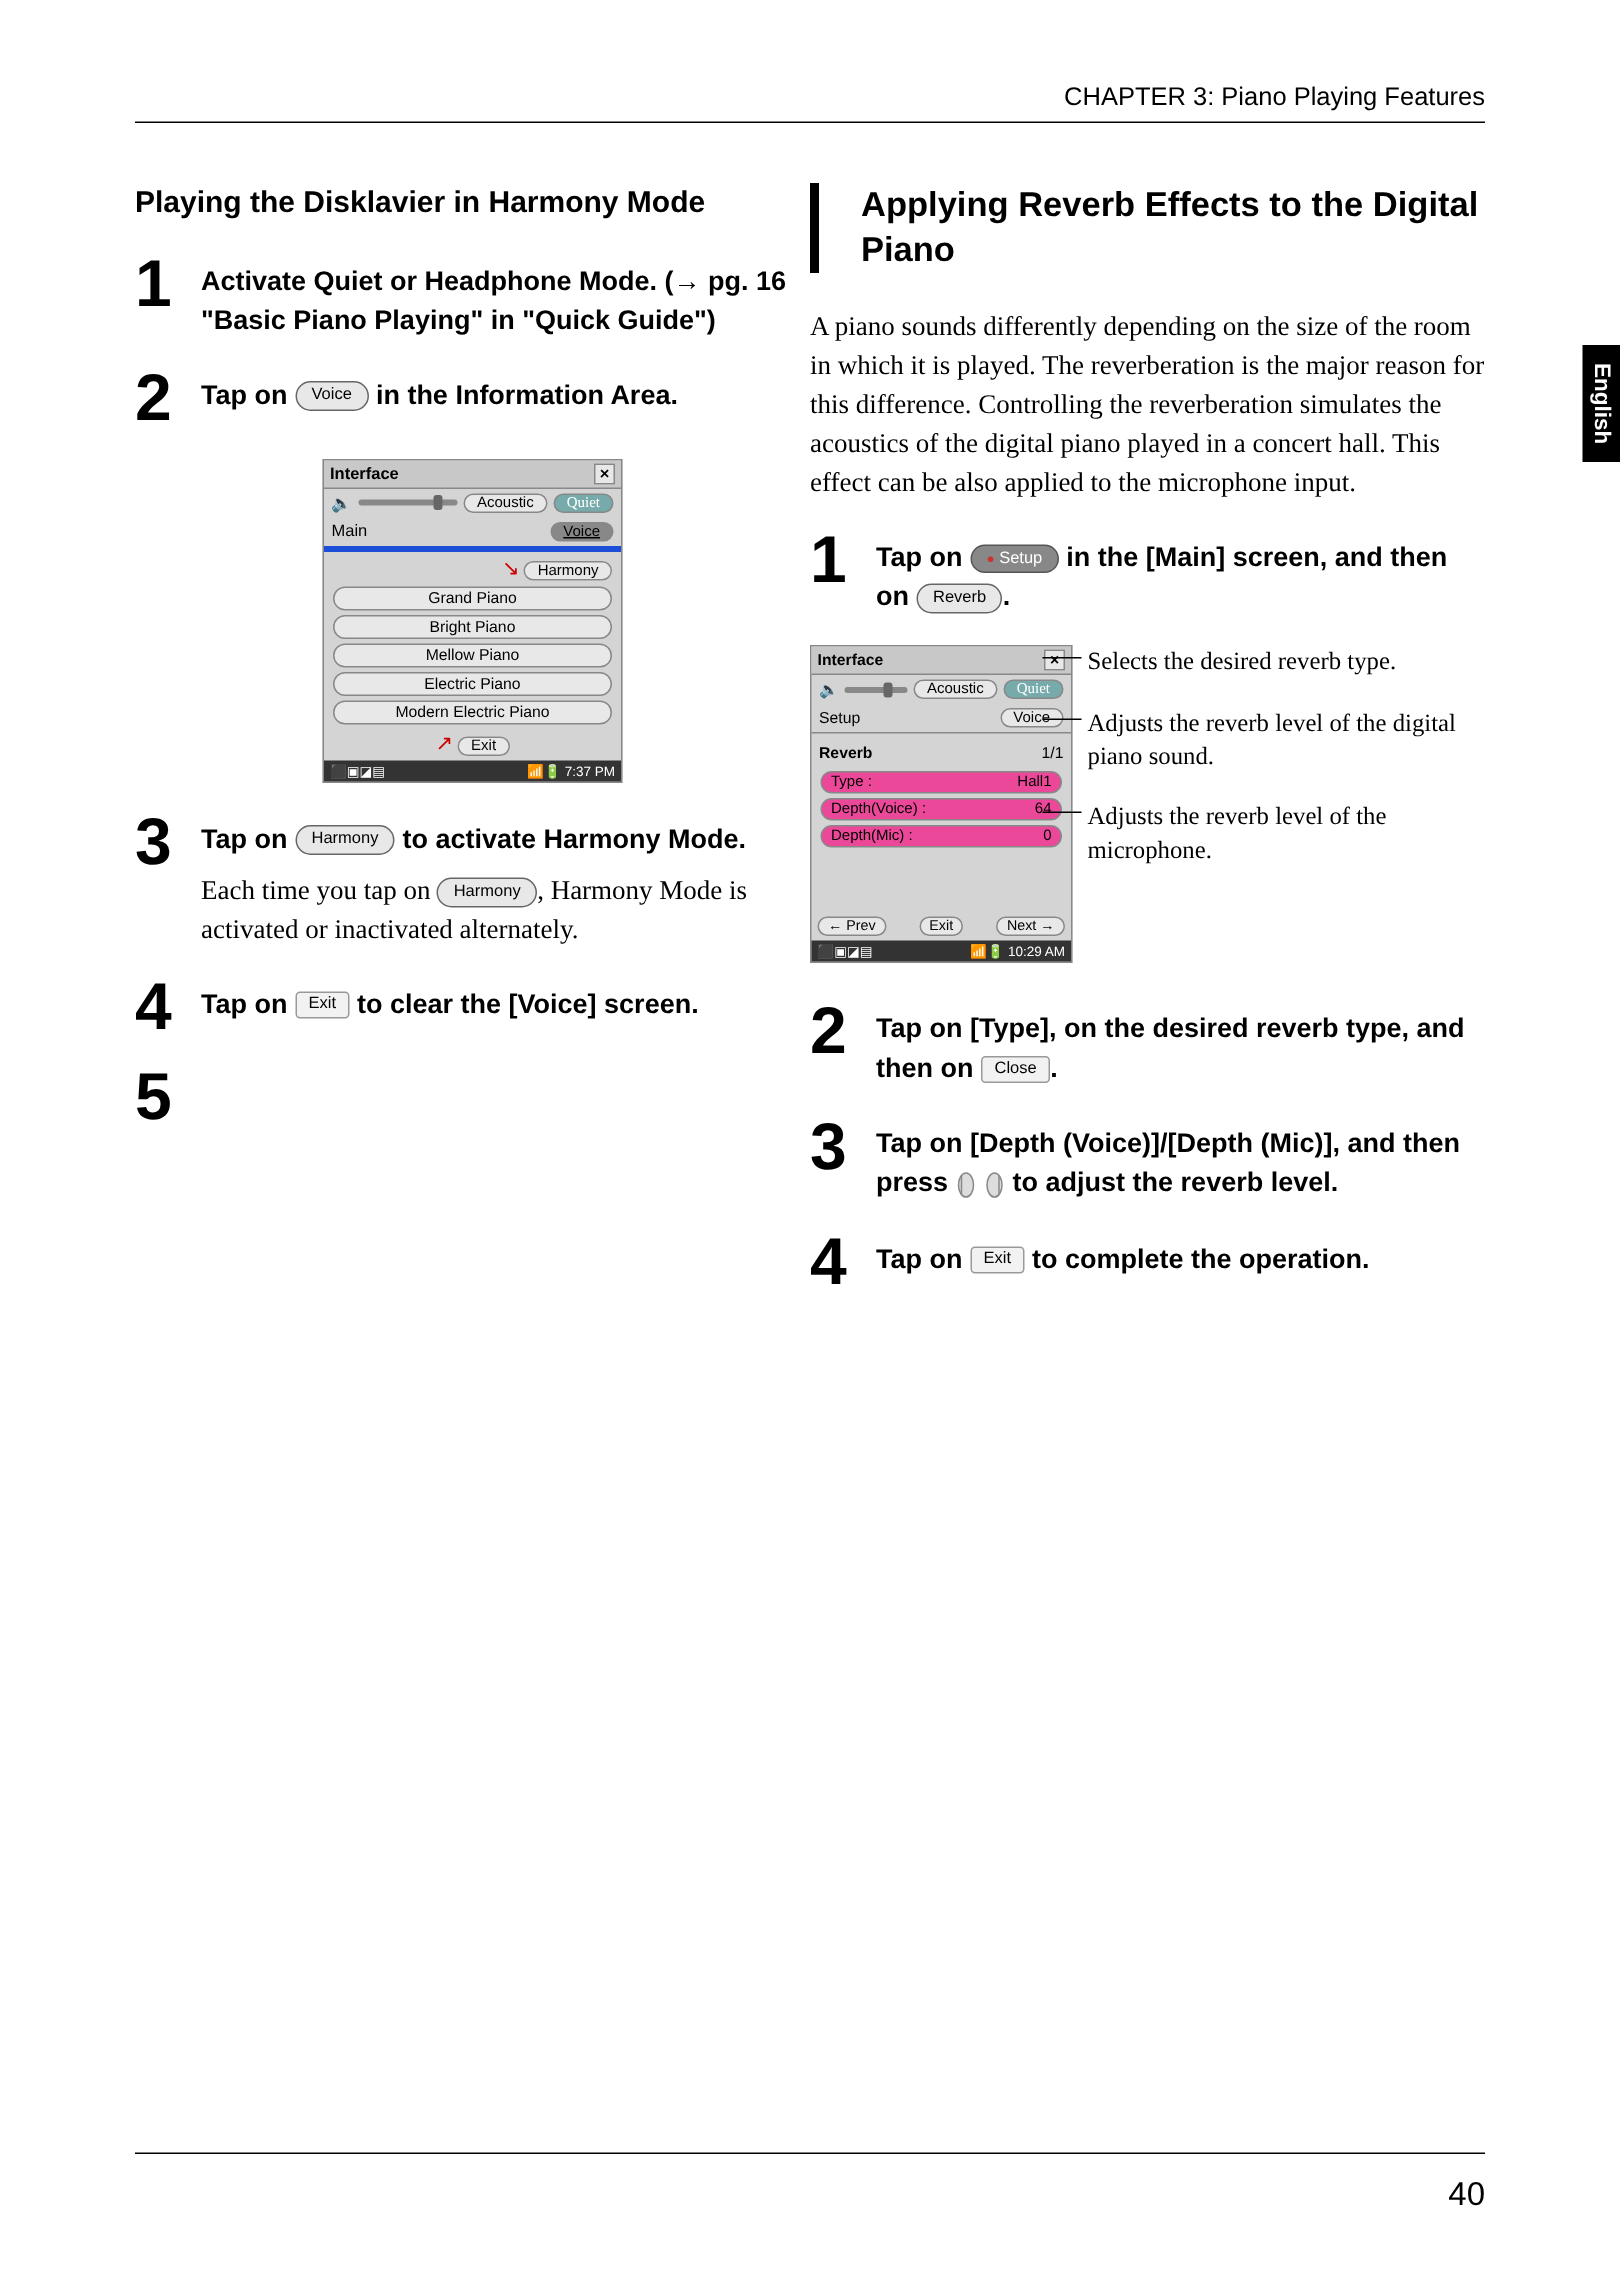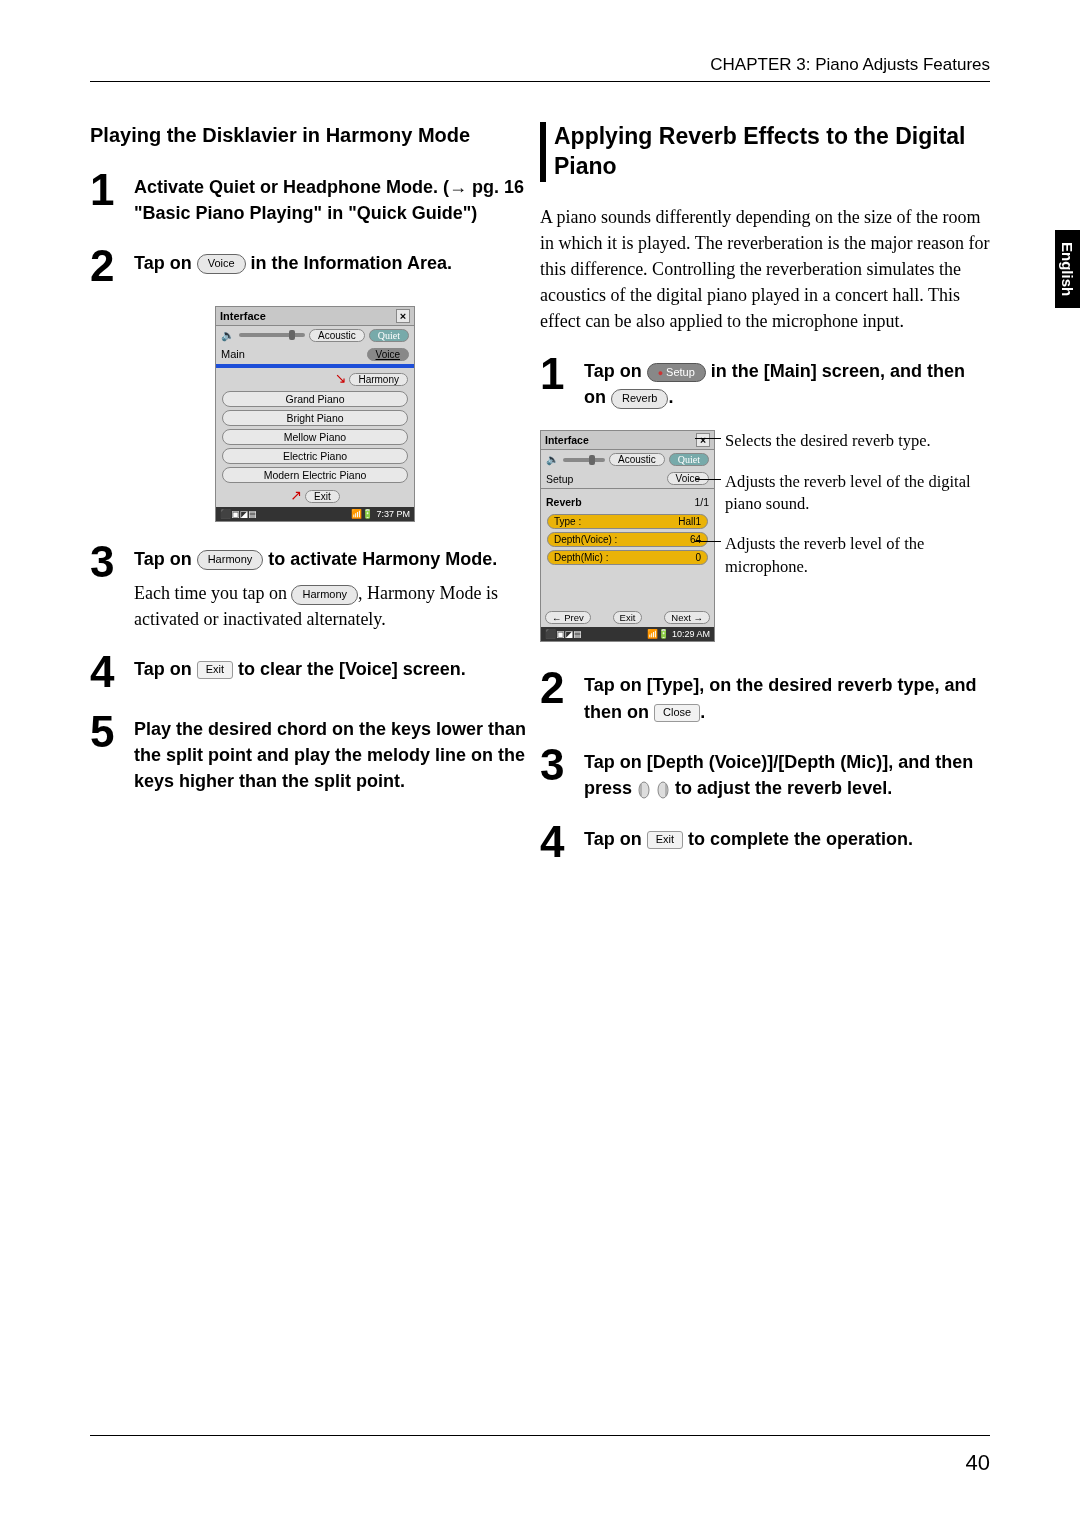--- a/index.html
+++ b/index.html
@@ -30,21 +30,21 @@
   }
   .col { flex: 1; }
   .subheading {
     font-weight: bold;
     font-size: 20px;
     margin-bottom: 22px;
     line-height: 1.3;
   }
   .section-title-wrap {
     border-left: 6px solid #000;
-    padding-left: 8px;
+    padding-left: 28px;
     margin-bottom: 22px;
   }
   .section-title {
     font-weight: bold;
     font-size: 23px;
     line-height: 1.3;
   }
   .step {
     display: flex;
     align-items: flex-start;
@@ -137,21 +137,21 @@
   
   .device2-wrap { display:flex; gap:10px; align-items:flex-start; margin:6px 0 26px 0;}
   .device2 {
     width: 175px;
     border: 1px solid #888;
     background: #d4d4d4;
     font-size: 10.5px;
     font-family: Arial, sans-serif;
     flex-shrink:0;
   }
-  .device2 .param { border:1px solid #888; background:#eab308; border-radius:8px;
+  .device2 .param { border:1px solid #888; background:#ec4899; border-radius:8px;
     margin:3px 6px; padding:1px 6px; font-size:10px; display:flex; justify-content:space-between;}
   .device2 .nav-row { display:flex; justify-content:space-between; padding:3px 4px;}
   .device2 .nav-row .dev-pill { font-size:9.5px; padding:0 6px;}
   .callouts { flex:1; font-family:"Times New Roman", serif; font-size:16.5px; line-height:1.35;}
   .callouts .c { margin-bottom:18px; position:relative;}
   .callouts .c::before{
     content:""; position:absolute; left:-30px; top:8px; width:26px; height:1px; background:#000;
   }
   .side-tab {
     position: absolute;
@@ -176,21 +176,21 @@
   }
   .arrow { font-family:"Times New Roman",serif; }
   .red-arrow { color:#c00; font-size:14px; }
 </style>
 </head>
 <body>
 
 <div class="side-tab">English</div>
 
 <div class="page">
-  <div class="header-line">CHAPTER 3: Piano Adjusts Features</div>
+  <div class="header-line">CHAPTER 3: Piano Playing Features</div>
 
   <div class="columns">
 
     <div class="col">
       <div class="subheading">Playing the Disklavier in Harmony Mode</div>
 
       <div class="step">
         <div class="step-num">1</div>
         <div class="step-body">
           <span>Activate Quiet or Headphone Mode. (</span><span class="arrow">→</span><span> pg. 16 "Basic Piano Playing" in "Quick Guide")</span>
@@ -249,21 +249,20 @@
 
       <div class="step">
         <div class="step-num">4</div>
         <div class="step-body">
           <span>Tap on </span><span class="chip">Exit</span><span> to clear the [Voice] screen.</span>
         </div>
       </div>
 
       <div class="step">
         <div class="step-num">5</div>
-        <div class="step-body">Play the desired chord on the keys lower than the split point and play the melody line on the keys higher than the split point.</div>
       </div>
     </div>
 
     <div class="col">
       <div class="section-title-wrap">
         <div class="section-title">Applying Reverb Effects to the Digital Piano</div>
       </div>
       <div class="intro">A piano sounds differently depending on the size of the room in which it is played. The reverberation is the major reason for this difference. Controlling the reverberation simulates the acoustics of the digital piano played in a concert hall. This effect can be also applied to the microphone input.</div>
 
       <div class="step">

